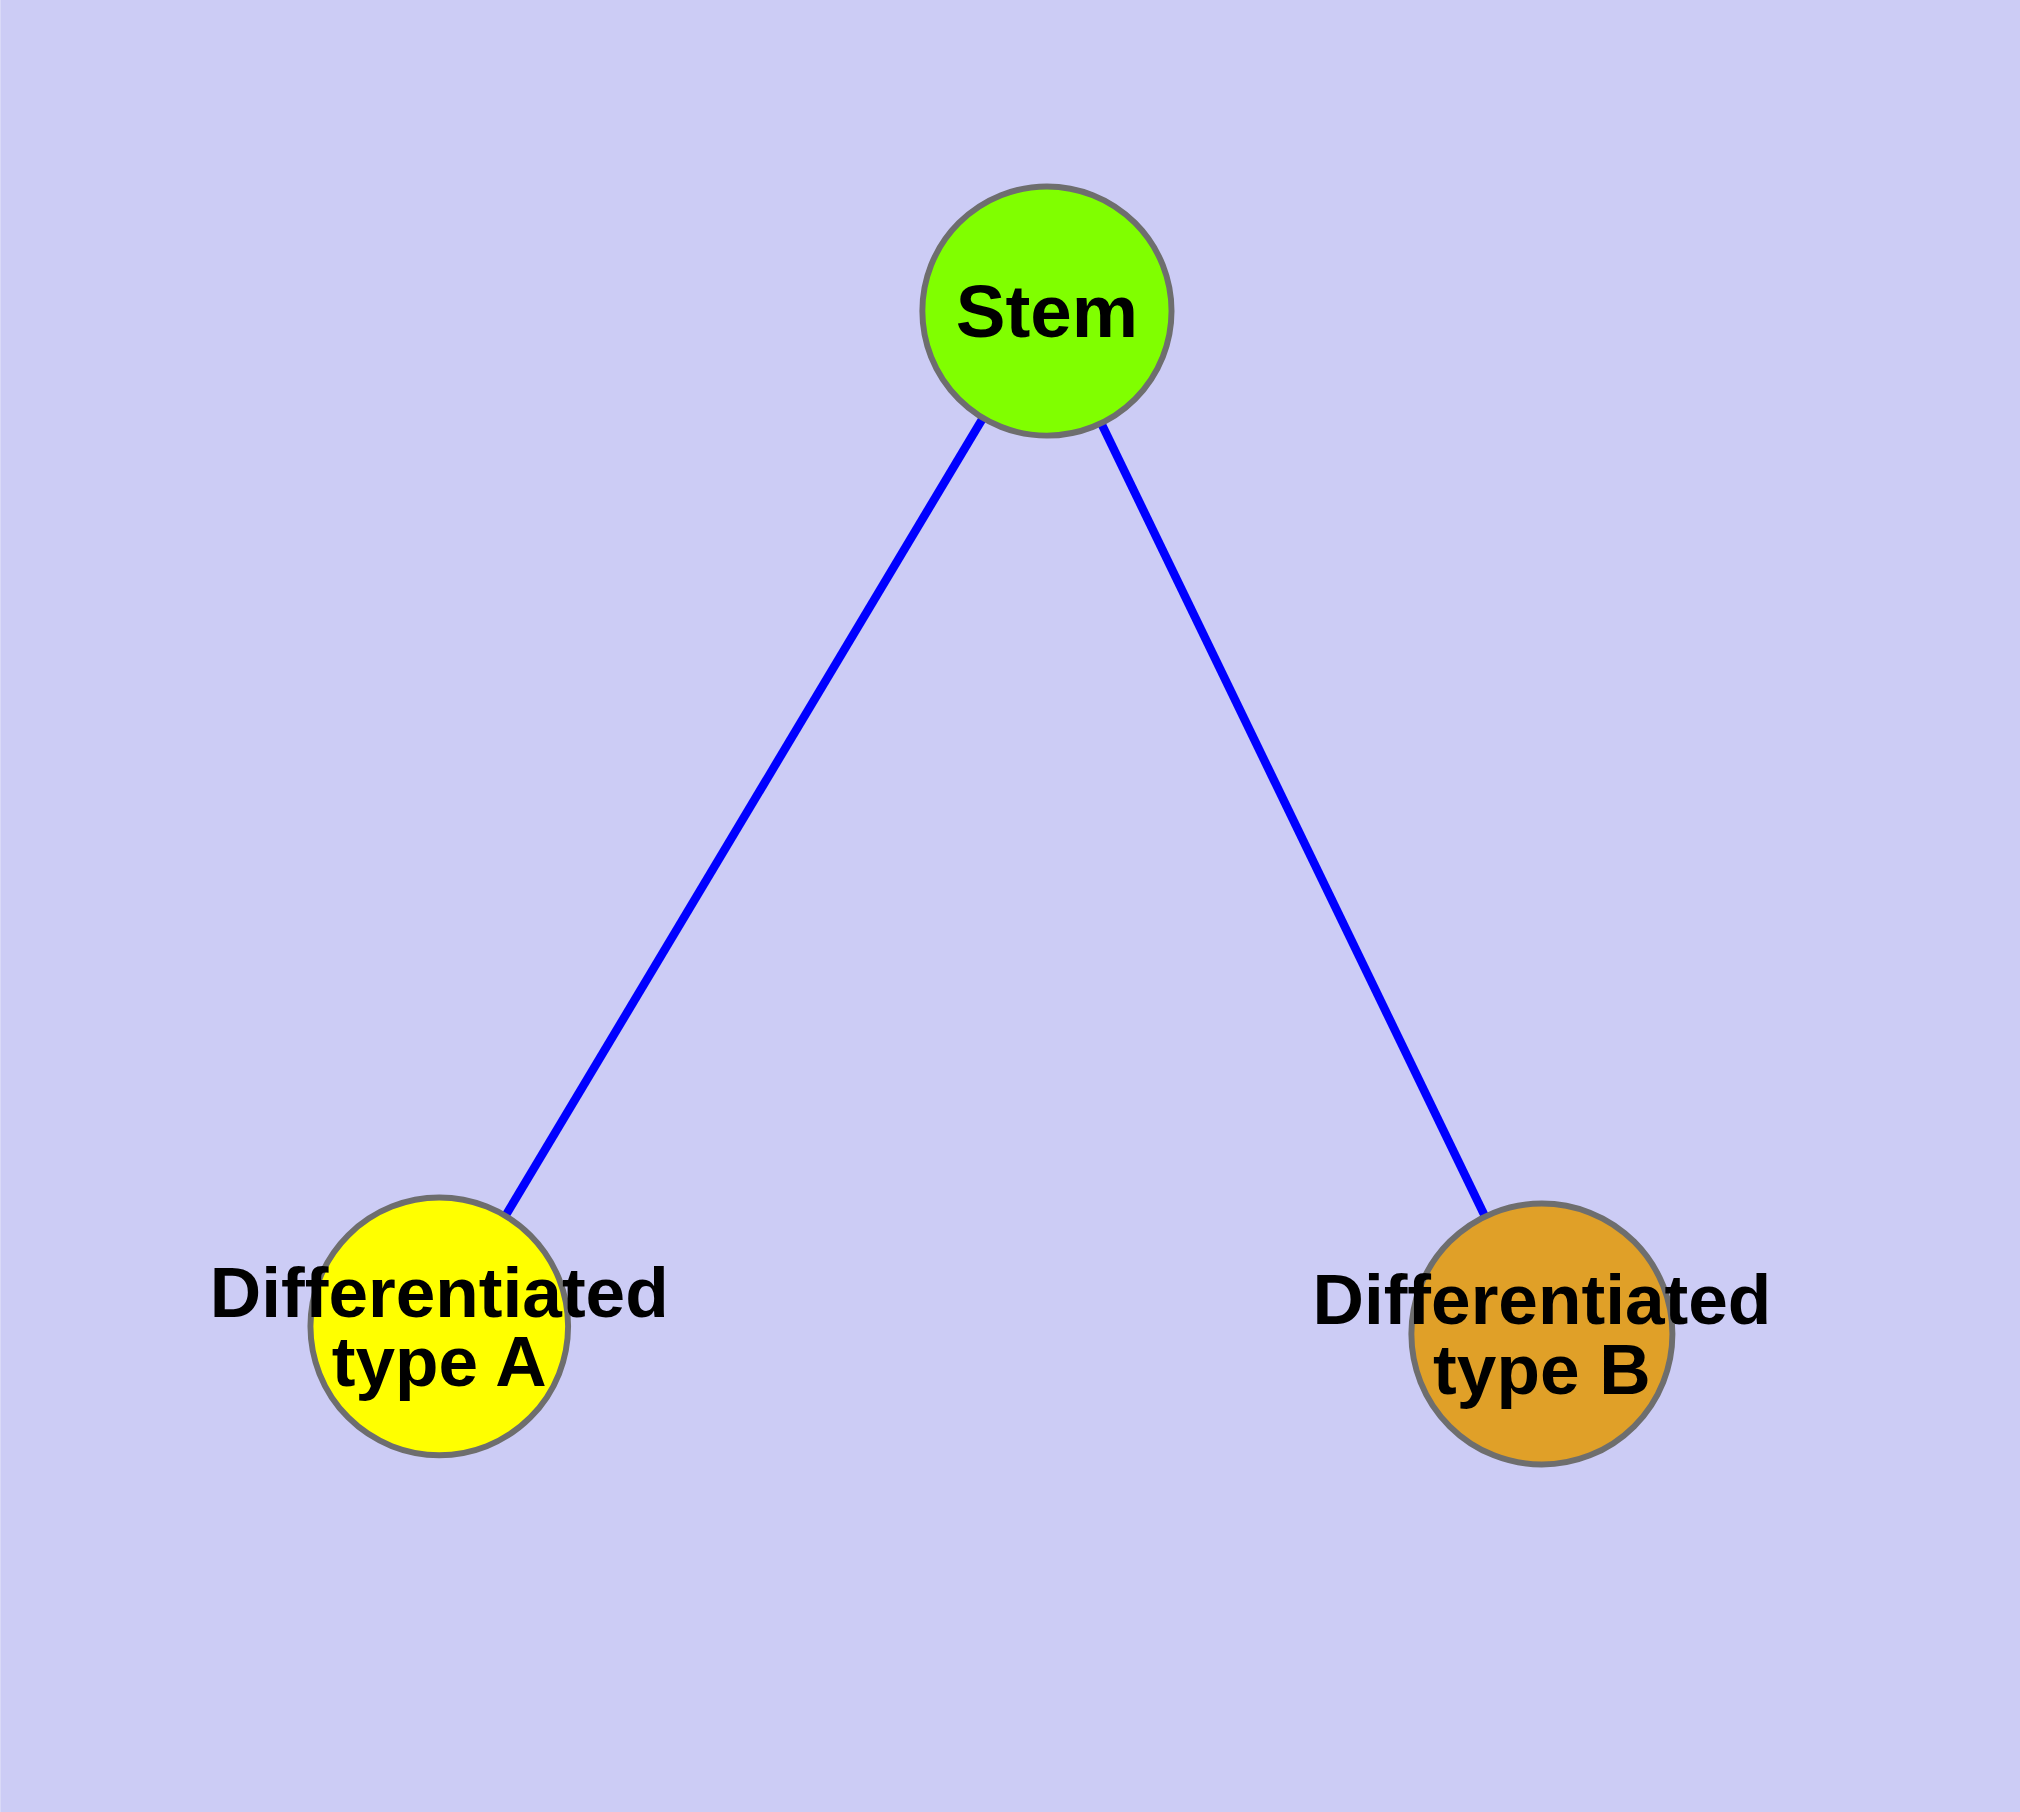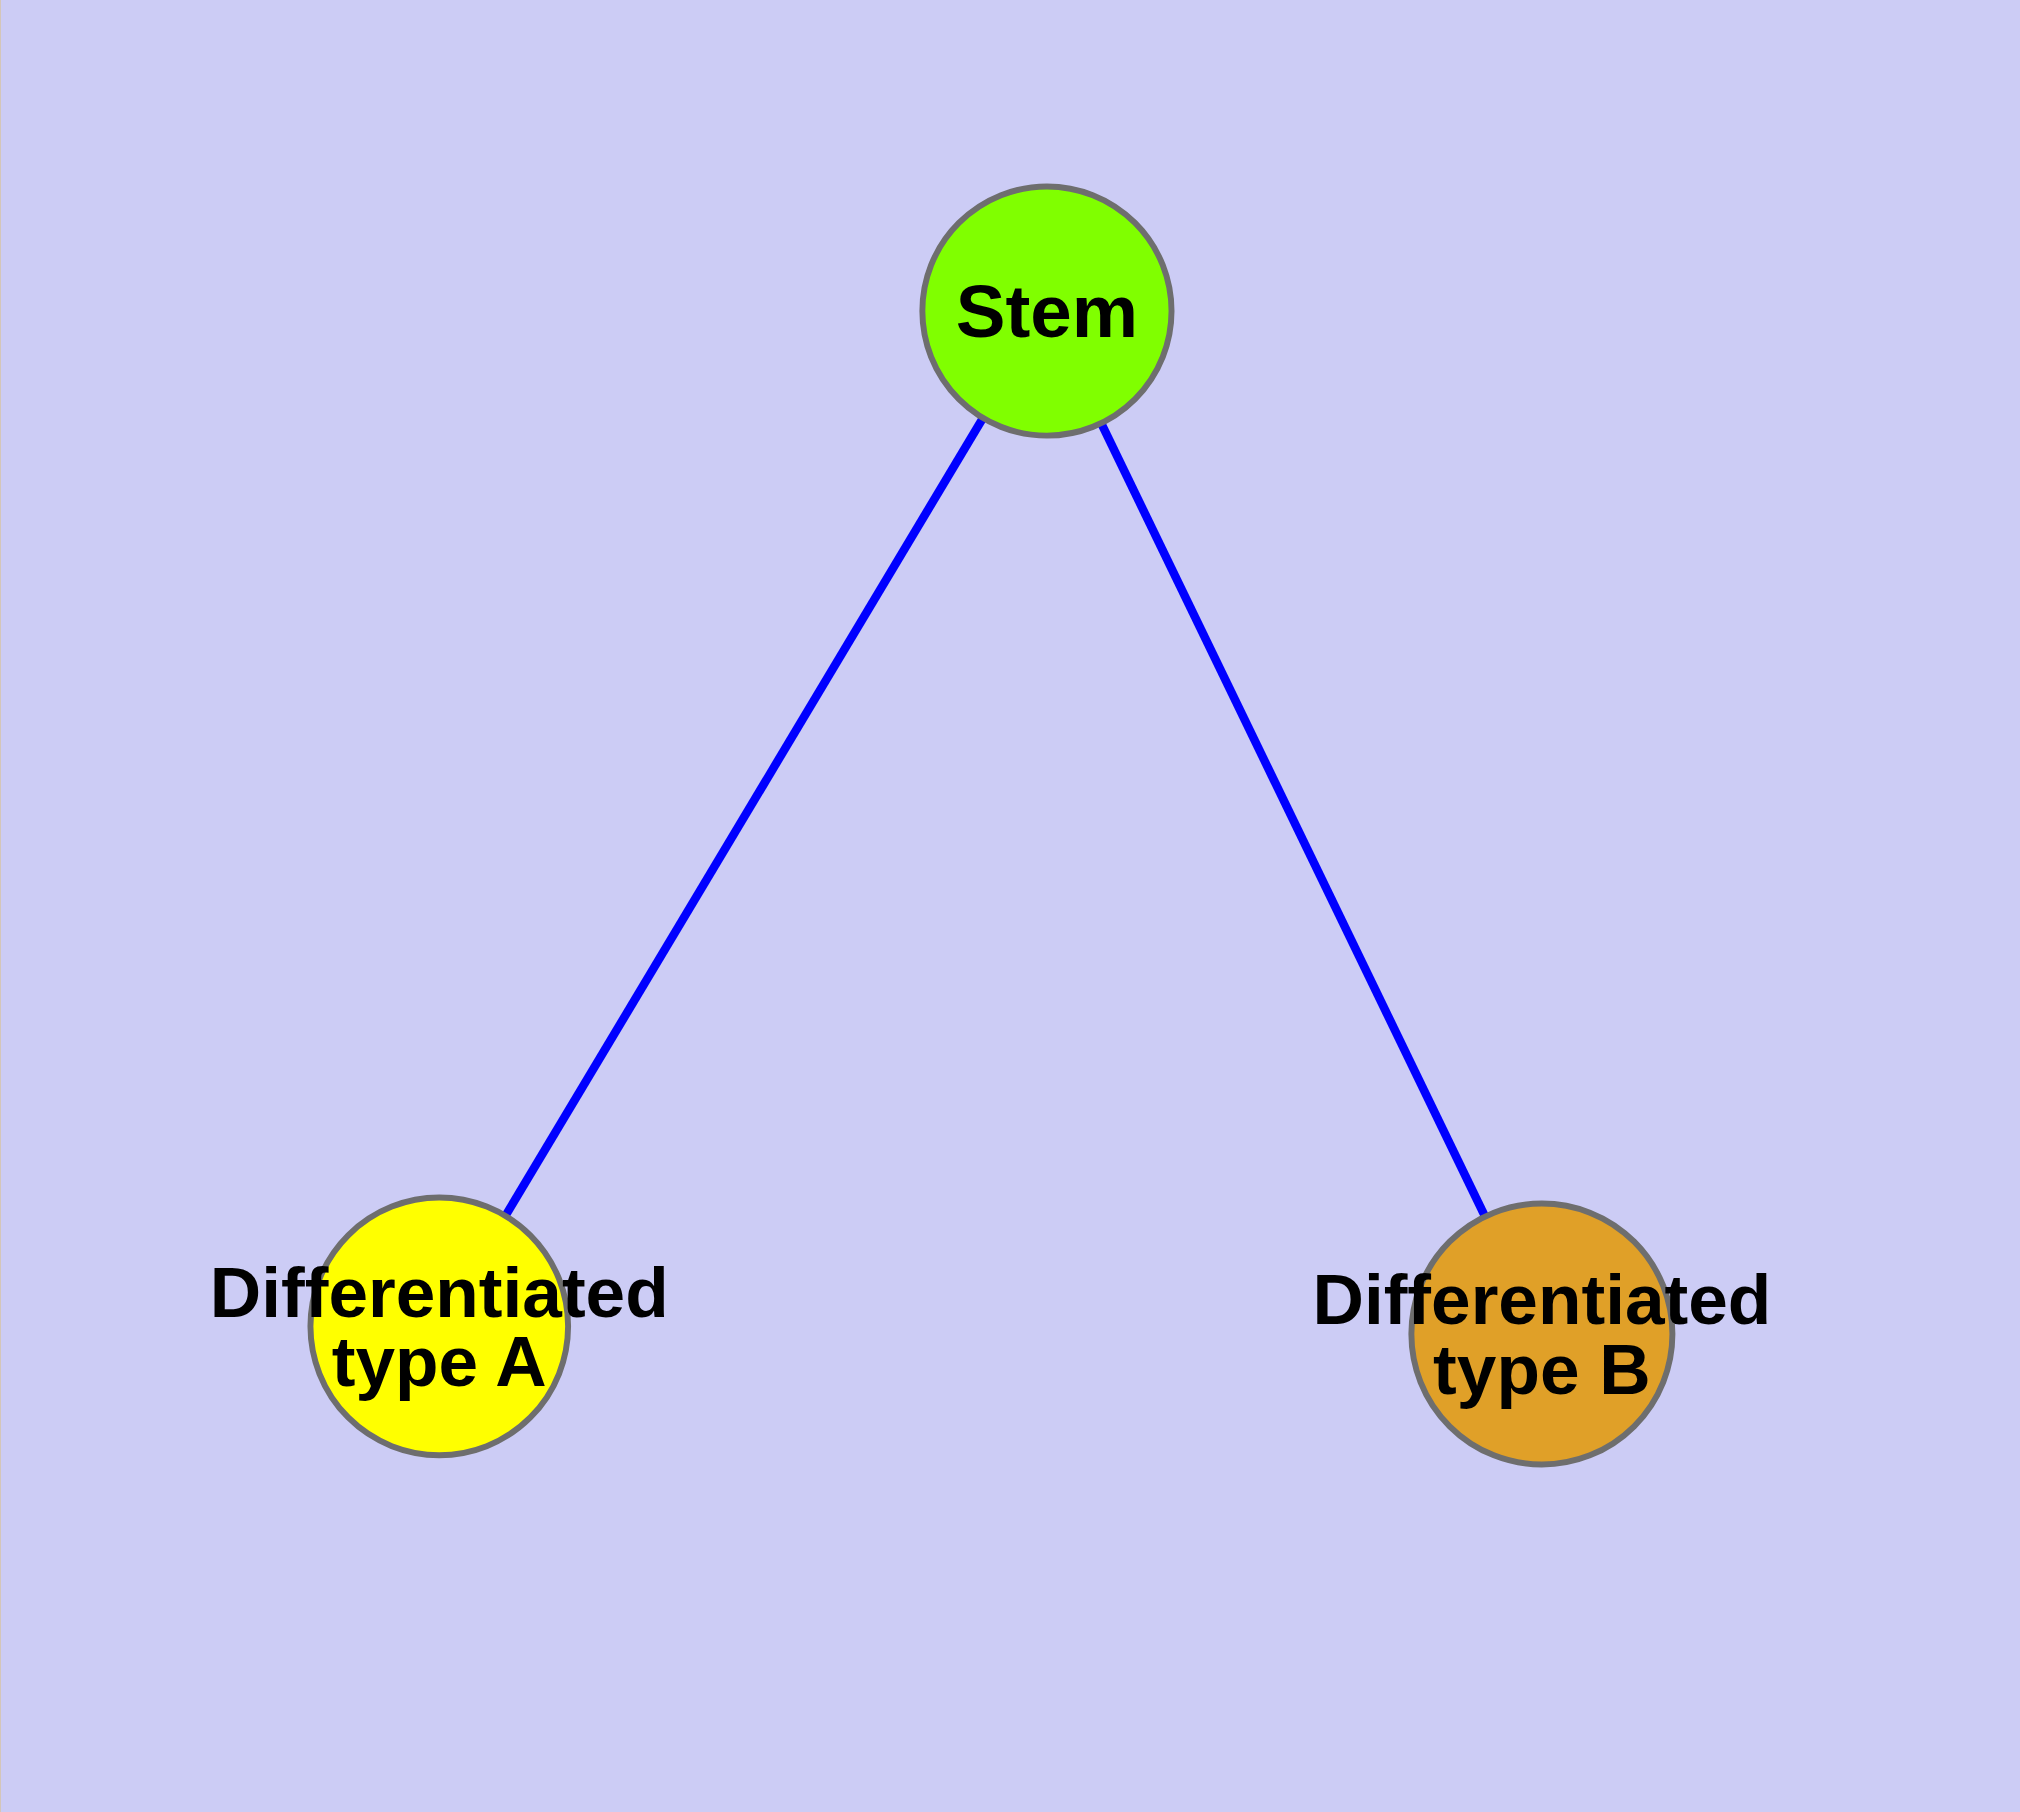--- a/index.html
+++ b/index.html
@@ -4,21 +4,21 @@
 <style>
   html, body {
     margin: 0;
     padding: 0;
     background: #ccccf5;
   }
   #canvas {
     position: relative;
     width: 1977px;
     height: 1812px;
-    background: #eab308;
+    background: #ffffff;
     overflow: hidden;
     font-family: "Liberation Sans", sans-serif;
   }
   #graph-svg {
     position: absolute;
     left: 0;
     top: 0;
     width: 2021px;
     height: 1812px;
   }

